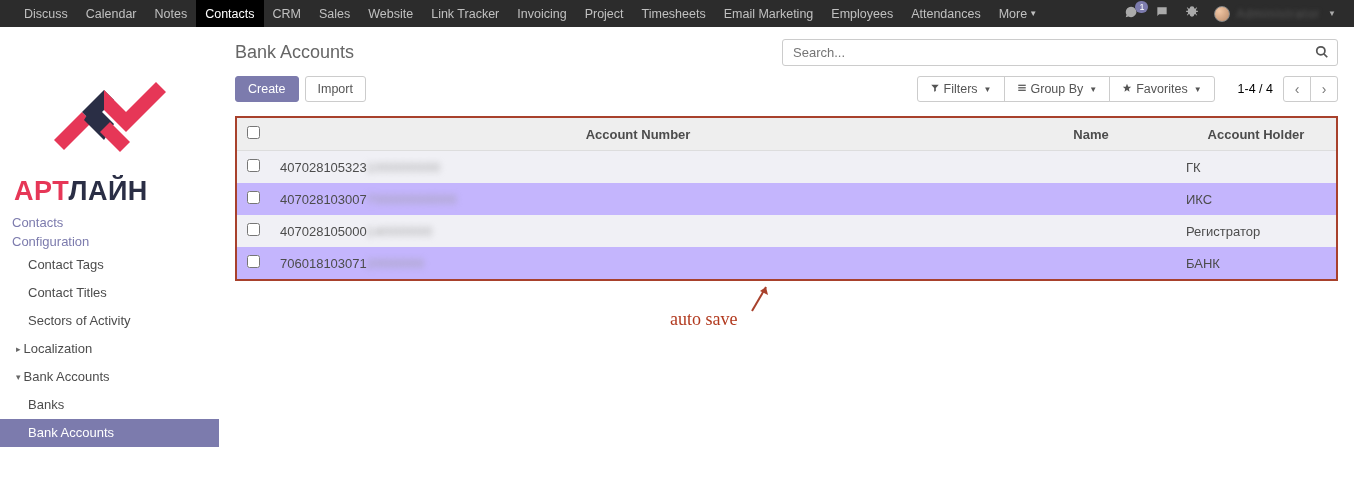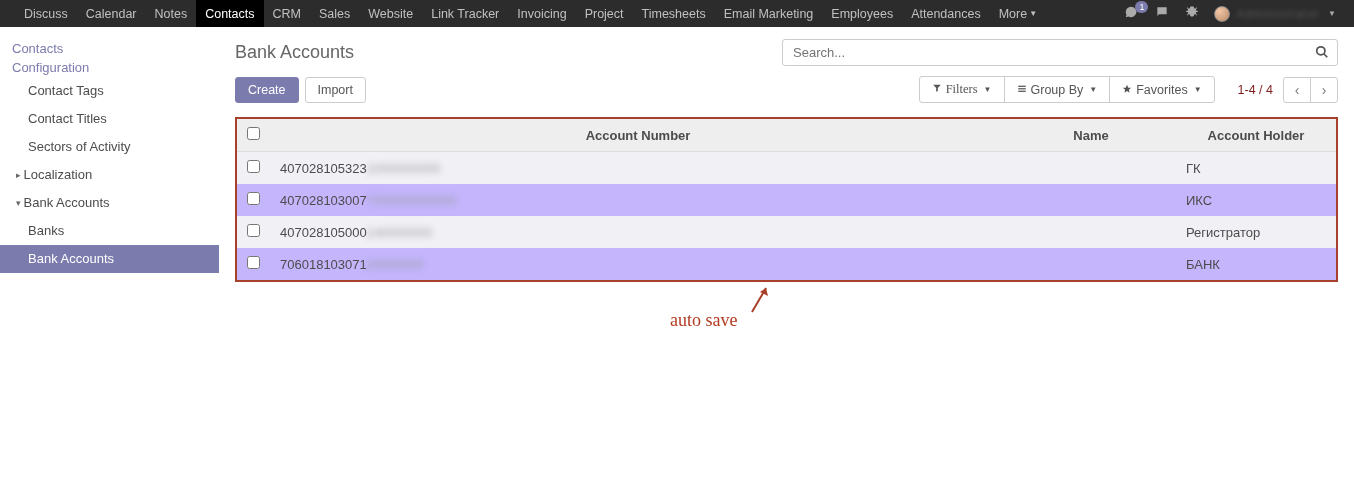--- a/index.html
+++ b/index.html
@@ -39,26 +39,26 @@
 .page-title { font-size: 18px; color: #666; flex: 1; }
 .search-box { position: relative; width: 556px; }
 .search-box input { width: 100%; border: 1px solid #ccc; border-radius: 3px; padding: 5px 28px 5px 10px; font-size: 13px; color: #999; outline: none; }
 .search-ic { position: absolute; right: 9px; top: 6px; color: #555; font-size: 14px; }
 
 .btn-row { display: flex; padding: 4px 16px 14px; align-items: center; }
 .btn { border: 1px solid #ccc; background: #fff; padding: 5px 12px; border-radius: 3px; font-size: 12.5px; cursor: pointer; color: #555; margin-right: 6px; }
 .btn.primary { background: #7c7bad; color: #fff; border-color: #7c7bad; }
 .btn-group { display: flex; gap: 0; margin-left: auto; }
 .btn-group .btn { margin-right: -1px; border-radius: 0; display: flex; align-items: center; gap: 4px; }
-.btn-group .btn:first-child { border-radius: 3px 0 0 3px; font-family: Liberation Serif, serif; }
+.btn-group .btn:first-child { border-radius: 3px 0 0 3px; }
 .btn-group .btn:last-child { border-radius: 0 3px 3px 0; }
 .ddcaret { font-size: 8px; margin-left: 2px; }
 
 .pager-block { display: flex; align-items: center; gap: 10px; margin-left: 24px; }
-.pager-txt { color: #7f1d1d; font-size: 12.5px; }
+.pager-txt { color: #000000; font-size: 12.5px; }
 .pager-btns { display: flex; }
 .pager-btns button { border: 1px solid #ccc; background: #fff; width: 28px; height: 26px; color: #777; font-size: 14px; cursor: pointer; }
 .pager-btns button:first-child { border-radius: 3px 0 0 3px; }
 .pager-btns button:last-child { border-radius: 0 3px 3px 0; margin-left: -1px; }
 
 
 .table-wrap { margin: 0 16px; border: 2px solid #a8412c; }
 table { width: 100%; border-collapse: collapse; }
 thead th { background: #eee; text-align: center; padding: 8px 10px; font-weight: bold; color: #4c4c4c; font-size: 13px; border-bottom: 1px solid #ddd; }
 tbody td { padding: 8px 10px; font-size: 13px; color: #4c4c4c; }
@@ -117,20 +117,34 @@
       <span class="avatar"></span>
       <span class="blur-text">Administrator</span>
       <span class="ddcaret">▼</span>
     </span>
   </div>
 </div>
 
 <div class="wrap">
 
   <div class="sidebar">
+    <div class="logo-box">
+      <svg class="logo-svg" viewBox="0 0 180 100">
+        <g transform="translate(30,0)">
+          <polygon points="10,78 38,50 48,60 20,88" fill="#e63757"></polygon>
+          <polygon points="38,50 60,28 70,38 48,60" fill="#2a2e45"></polygon>
+          <polygon points="60,28 82,50 112,20 122,30 82,70 60,48" fill="#e63757"></polygon>
+          <polygon points="50,42 70,62 60,78 40,58" fill="#2a2e45"></polygon>
+          <polygon points="66,60 86,80 76,90 56,70" fill="#e63757"></polygon>
+        </g>
+      </svg>
+      <div class="logo-text">
+        <span class="a">АРТ</span><span class="r">ЛАЙН</span>
+      </div>
+    </div>
     <div class="side-h">Contacts</div>
     <div class="side-h">Configuration</div>
     <div id="sidebar-items">
         <div class="side-item lv2"><span>Contact Tags</span></div>
         <div class="side-item lv2"><span>Contact Titles</span></div>
         <div class="side-item lv2"><span>Sectors of Activity</span></div>
         <div class="side-item lv1">
           <span class="caret">▸</span>
           <span>Localization</span>
         </div>

